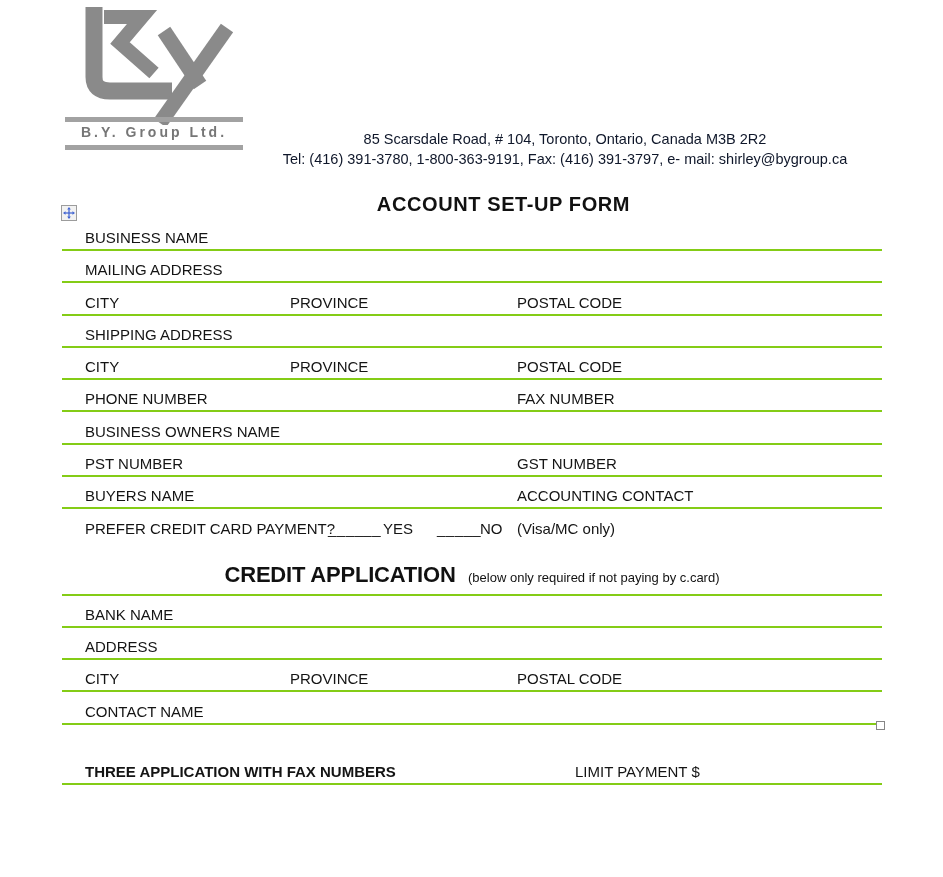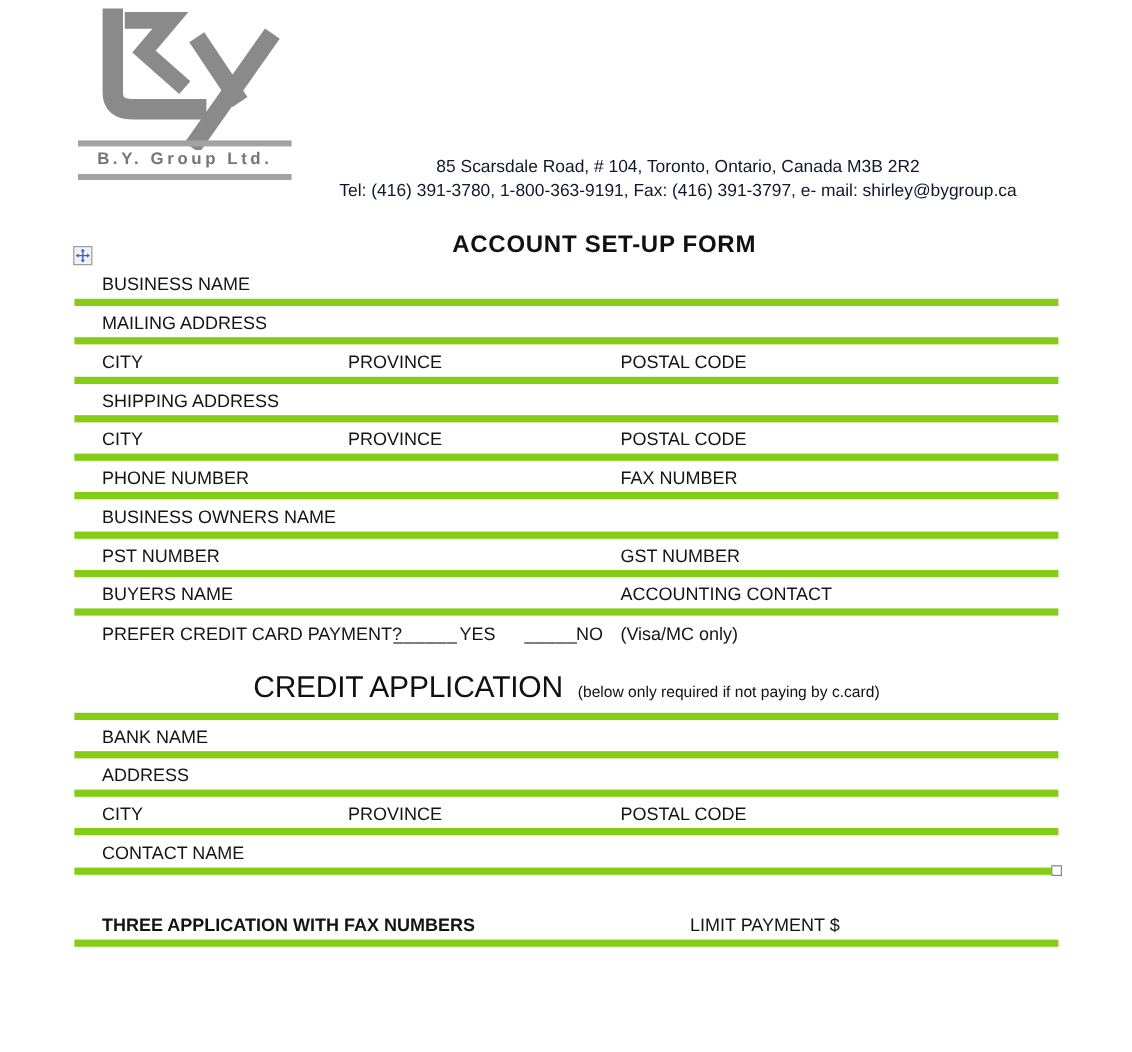--- a/index.html
+++ b/index.html
@@ -31,29 +31,29 @@
     position:absolute;left:61px;top:205px;width:16px;height:16px;
     background:#f2f2f2;border:1px solid #9c9c9c;box-sizing:border-box;
     display:flex;align-items:center;justify-content:center;cursor:move;
   }
   #resize-handle{
     position:absolute;left:876px;top:721px;width:9px;height:9px;
     background:#ffffff;border:1px solid #868686;box-sizing:border-box;cursor:nwse-resize;
   }
   
   .row{position:absolute;left:62px;width:820px;height:28px;}
-  .ruled{border-bottom:6px solid #84cc16;}
+  .ruled{border-bottom:2px solid #84cc16;}
   .lbl{position:absolute;bottom:3px;font-size:15px;line-height:17px;white-space:nowrap;color:#141414;}
   .c1{left:23px;}
   .c2{left:228px;}
   .c3{left:455px;}
   .bold{font-weight:bold;}
   #row-heading{height:38px;}
   #heading-cell{position:absolute;bottom:6px;left:0;width:100%;text-align:center;white-space:nowrap;}
-  #heading-main{font-size:25px;font-weight:normal;letter-spacing:-.2px;}
+  #heading-main{font-size:22px;font-weight:bold;letter-spacing:-.2px;}
   #heading-note{font-size:13px;margin-left:8px;}
   .blank{letter-spacing:.5px;}
 </style>
 </head>
 <body>
 
 <div id="page">
 
   <svg id="logo-svg" width="165" height="120" viewBox="0 0 165 120" fill="none" stroke="#8a8a8a" stroke-linejoin="miter">
     <path d="M14,2 L14,72 Q14,86 30,86 L92,86" stroke-width="17"></path>

